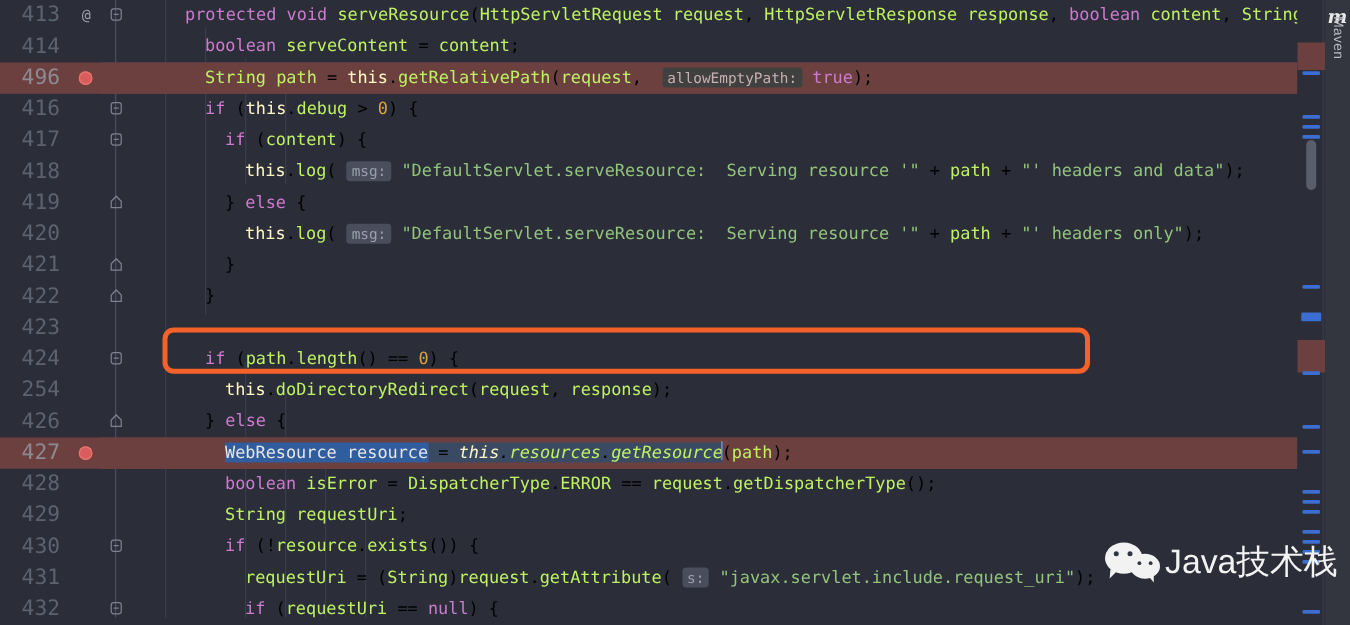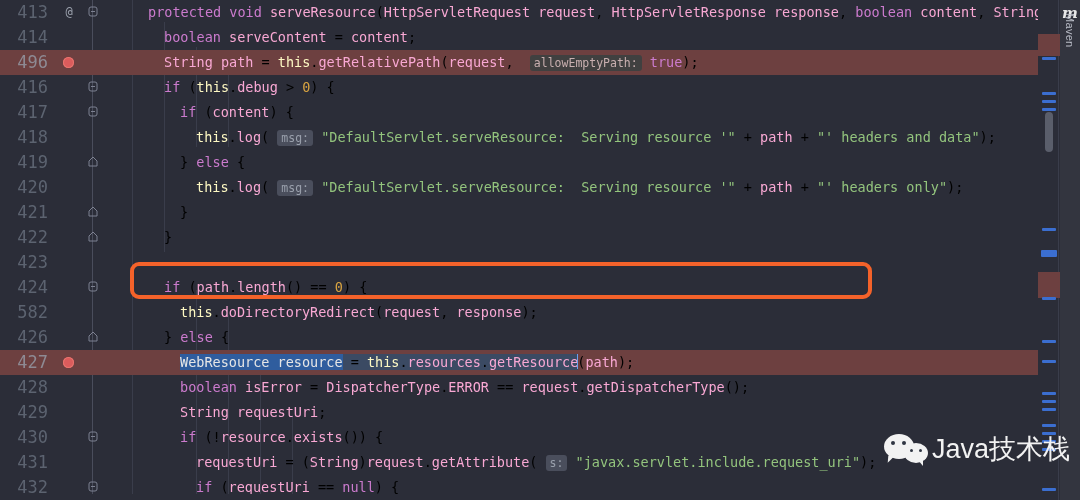--- a/index.html
+++ b/index.html
@@ -30,31 +30,31 @@
   .hlbg{position:absolute;left:80px;top:0;right:0;height:25px;background:#6d4040;}
 
   
   .guides{position:absolute;left:0;top:0;width:1038px;height:500px;pointer-events:none;}
   .guide{position:absolute;top:0;width:1px;background:#3a3d4b;}
   
   .rail{position:absolute;left:92px;top:0;width:1px;background:#4a4d5c;}
 
   
   .kw{color:#cc7bce;}          
-  .pl{color:#f9a8d4;text-align:right;}
+  .pl{color:#bef264;text-align:right;}
   .str{color:#93c47d;}         
   .num{color:#d9a441;}         
   .this{color:#fef9c3;}        
   .hint{
     background:#4a4e5c;color:#9aa0ac;border-radius:3px;
     padding:1px 4px;font-size:11.5px;
   }
   .hlrow .hint{background:#404040;color:#c9b0b0;}
   .sel{background:#2f5d9e;color:#e6e6e6;}
-  .sel2{background:#3b4a63;}
+  .sel2{background:#3b4a63;font-style:italic;}
   .caret{display:inline-block;width:1px;height:15px;background:#6aa0f0;vertical-align:-2px;margin:0 -1px;}
 
   
   .obox{
     position:absolute;left:130px;top:262px;width:742px;height:37px;
     border:4px solid #f4622a;border-radius:9px;box-sizing:border-box;
     pointer-events:none;z-index:30;
   }
 
   
@@ -133,21 +133,21 @@
               <path d="M2 16 L2 11 L6 7 L10 11 L10 16 Z" fill="none" stroke="#7d8191" stroke-width="1"></path>
             </svg></span><span class="code" style="left:180px">}</span></div>
         <div class="row"><span class="ln">422</span><span class="fold"><svg width="12" height="25" viewBox="0 0 12 25">
               <path d="M2 16 L2 11 L6 7 L10 11 L10 16 Z" fill="none" stroke="#7d8191" stroke-width="1"></path>
             </svg></span><span class="code" style="left:164px">}</span></div>
         <div class="row"><span class="ln">423</span><span class="code" style="left:132px"></span></div>
         <div class="row"><span class="ln">424</span><span class="fold"><svg width="12" height="25" viewBox="0 0 12 25">
               <rect x="2" y="7" width="8" height="9" rx="2" fill="none" stroke="#7d8191" stroke-width="1"></rect>
               <line x1="4" y1="11.5" x2="8" y2="11.5" stroke="#7d8191" stroke-width="1"></line>
             </svg></span><span class="code" style="left:164px"><span class="kw">if</span> (<span class="pl">path</span>.<span class="pl">length</span>() == <span class="num">0</span>) {</span></div>
-        <div class="row"><span class="ln">582</span><span class="code" style="left:180px"><span class="this">this</span>.<span class="pl">doDirectoryRedirect</span>(<span class="pl">request</span>, <span class="pl">response</span>);</span></div>
+        <div class="row"><span class="ln">254</span><span class="code" style="left:180px"><span class="this">this</span>.<span class="pl">doDirectoryRedirect</span>(<span class="pl">request</span>, <span class="pl">response</span>);</span></div>
         <div class="row"><span class="ln">426</span><span class="fold"><svg width="12" height="25" viewBox="0 0 12 25">
               <path d="M2 16 L2 11 L6 7 L10 11 L10 16 Z" fill="none" stroke="#7d8191" stroke-width="1"></path>
             </svg></span><span class="code" style="left:164px">} <span class="kw">else</span> {</span></div>
         <div class="row hl hlrow"><div class="hlbg"></div><span class="ln">427</span><span class="bp"></span><span class="code" style="left:180px"><span class="sel">WebResource resource</span><span class="sel2"> = <span class="this">this</span>.<span class="pl">resources</span>.<span class="pl">getResource</span></span><span class="caret"></span>(<span class="pl">path</span>);</span></div>
         <div class="row"><span class="ln">428</span><span class="code" style="left:180px"><span class="kw">boolean</span> <span class="pl">isError</span> = <span class="pl">DispatcherType</span>.<span class="pl">ERROR</span> == <span class="pl">request</span>.<span class="pl">getDispatcherType</span>();</span></div>
         <div class="row"><span class="ln">429</span><span class="code" style="left:180px"><span class="pl">String</span> <span class="pl">requestUri</span>;</span></div>
         <div class="row"><span class="ln">430</span><span class="fold"><svg width="12" height="25" viewBox="0 0 12 25">
               <rect x="2" y="7" width="8" height="9" rx="2" fill="none" stroke="#7d8191" stroke-width="1"></rect>
               <line x1="4" y1="11.5" x2="8" y2="11.5" stroke="#7d8191" stroke-width="1"></line>
             </svg></span><span class="code" style="left:180px"><span class="kw">if</span> (!<span class="pl">resource</span>.<span class="pl">exists</span>()) {</span></div>

